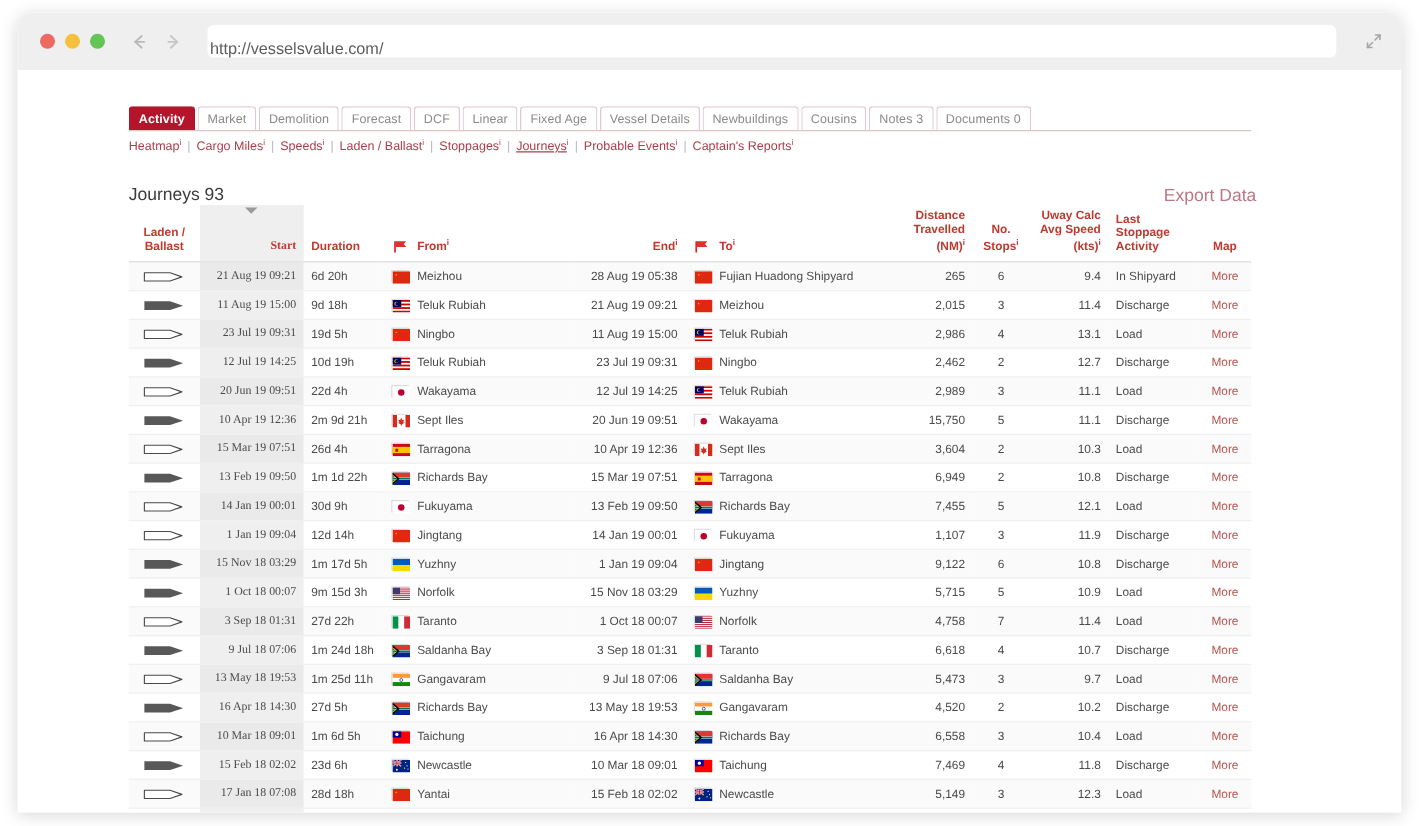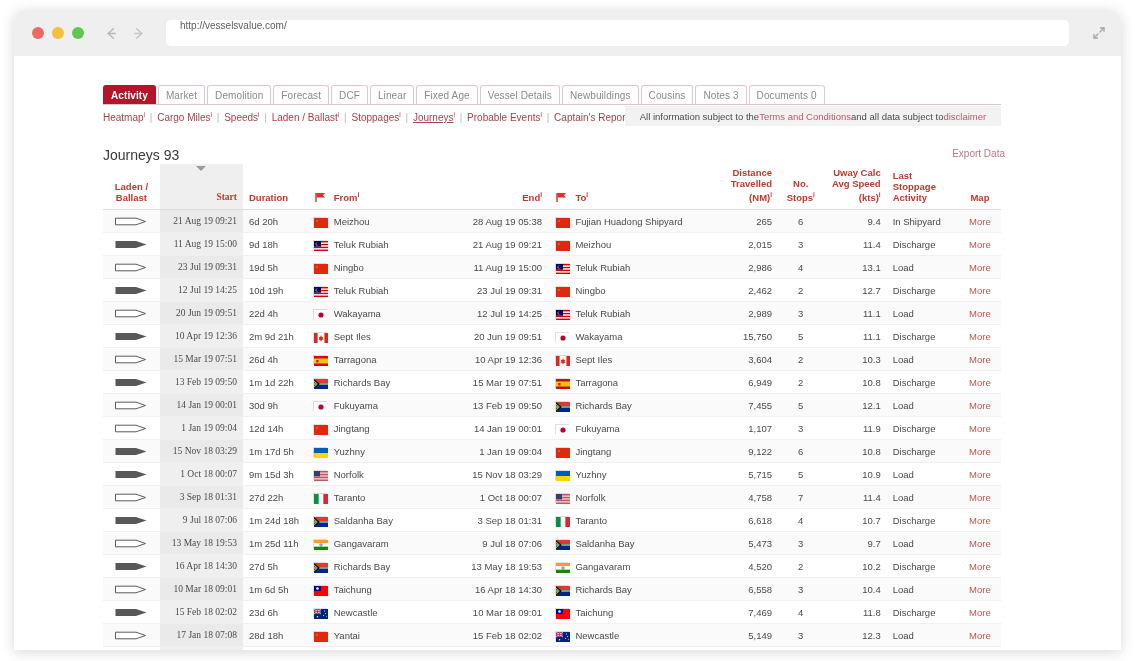--- a/index.html
+++ b/index.html
@@ -39,23 +39,23 @@
   .navbtns { display: flex; gap: 12px; margin-left: 20px; color: #b4b4b4; }
   .navbtn { width: 15px; height: 15px; display: block; }
   .navbtn svg { display: block; }
   .urlbar {
     margin-left: 20px;
     flex: 1;
     height: 26px;
     background: #ffffff;
     border-radius: 5px;
     display: flex;
-    align-items: flex-start;
-    padding: 0 14px;
-    font-size: 10px;
+    align-items: flex-end;
+    padding: 0 2px;
+    font-size: 13px;
     color: #5d5d5d;
     max-width: 910px;
   }
   .expand-icon { margin-left: 22px; color: #9b9b9b; width: 16px; height: 16px; }
 
   .page {
     position: relative;
     height: 594px;
     background: #fff;
     overflow: hidden;
@@ -130,21 +130,21 @@
     position: absolute;
     left: 89px; top: 75px;
     font-size: 14px;
     color: #3a3a3a;
     font-weight: normal;
     margin-top: 16px;
   }
   .export-link {
     position: absolute;
     right: 116px; top: 92px;
-    font-size: 10px;
+    font-size: 14px;
     color: #bb7784;
     text-decoration: none;
   }
 
   
   .table-wrap {
     position: absolute;
     left: 89px; top: 108px;
     width: 898px;
   }
@@ -264,26 +264,20 @@
           <div class="tab"><span>Vessel Details</span></div>
           <div class="tab"><span>Newbuildings</span></div>
           <div class="tab"><span>Cousins</span></div>
           <div class="tab"><span>Notes 3</span></div>
           <div class="tab"><span>Documents 0</span></div>
         </div>
       <div class="tabs-underline"></div>
 
       <div class="subnav" id="subnav"><a href="#" class="sn" style="text-decoration: none; color: rgb(168, 64, 76);"><span>Heatmap</span></a><span class="sup">i</span><span class="sep"> | </span><a href="#" class="sn" style="text-decoration: none; color: rgb(168, 64, 76);"><span>Cargo Miles</span></a><span class="sup">i</span><span class="sep"> | </span><a href="#" class="sn" style="text-decoration: none; color: rgb(168, 64, 76);"><span>Speeds</span></a><span class="sup">i</span><span class="sep"> | </span><a href="#" class="sn" style="text-decoration: none; color: rgb(168, 64, 76);"><span>Laden / Ballast</span></a><span class="sup">i</span><span class="sep"> | </span><a href="#" class="sn" style="text-decoration: none; color: rgb(168, 64, 76);"><span>Stoppages</span></a><span class="sup">i</span><span class="sep"> | </span><a href="#" class="sn current" style="text-decoration: underline; color: rgb(168, 64, 76);"><span>Journeys</span></a><span class="sup">i</span><span class="sep"> | </span><a href="#" class="sn" style="text-decoration: none; color: rgb(168, 64, 76);"><span>Probable Events</span></a><span class="sup">i</span><span class="sep"> | </span><a href="#" class="sn" style="text-decoration: none; color: rgb(168, 64, 76);"><span>Captain's Reports</span></a><span class="sup">i</span></div>
 
-      <div class="disclaimer">
-        <span>All information subject to the </span>
-          <a href="#">Terms and Conditions</a>
-          <span> and all data subject to </span>
-          <a href="#">disclaimer</a>
-      </div>
 
       <div class="journeys-title">Journeys 93</div>
       <a class="export-link" href="#">Export Data</a>
 
       <div class="table-wrap">
         <table class="jt">
           <thead>
             <tr>
               <th class="c-ladenballast">
                 <span>Laden / Ballast</span>

